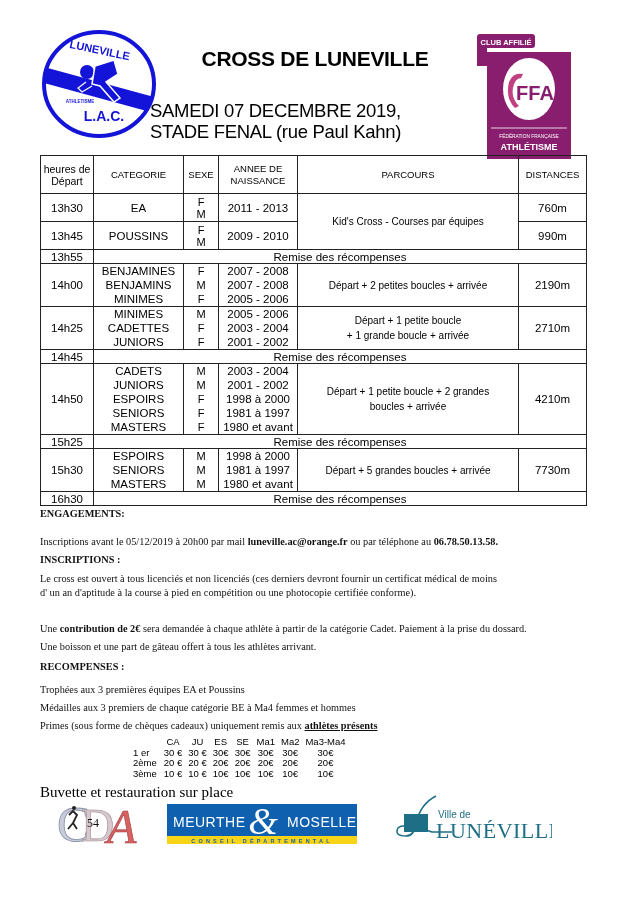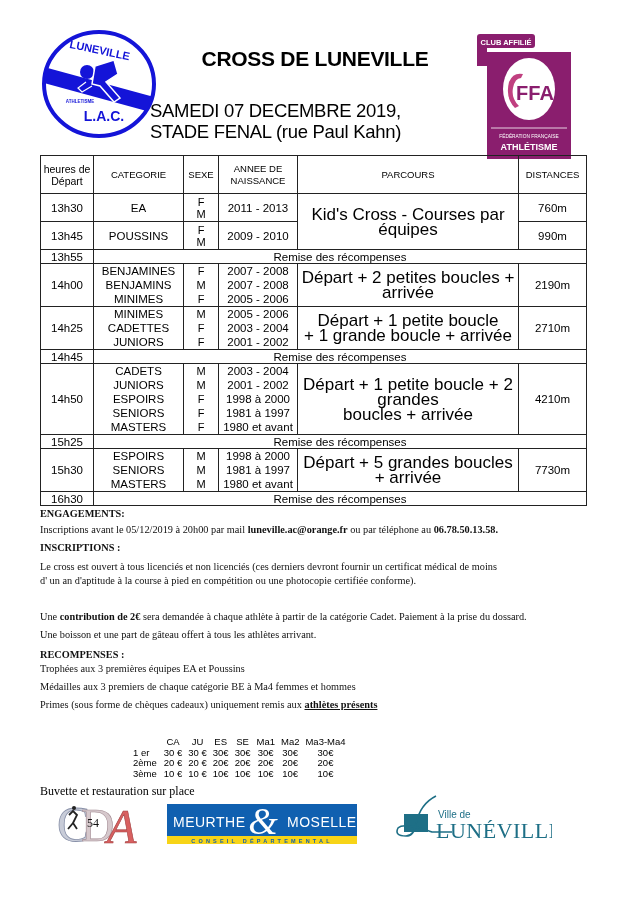--- a/index.html
+++ b/index.html
@@ -18,38 +18,38 @@
   table.schedule { position: absolute; left: 40px; top: 155px; width: 546px; border-collapse: collapse;
                    font-family: "Liberation Sans", sans-serif; font-size: 11.5px; table-layout: fixed; }
   table.schedule td, table.schedule th { border: 1px solid #222; text-align: center; vertical-align: middle;
                    font-weight: normal; padding: 0 2px; }
   table.schedule th { font-size: 9.5px; line-height: 12px; height: 38px; }
   table.schedule .lines { line-height: 14px; }
   table.schedule .lines-sx { line-height: 14px; font-size: 11px; }
   table.schedule tr.pair td { height: 28px; }
   table.schedule tr.pair .sx { line-height: 12px; font-size: 11px; }
   table.schedule tr.rem td { height: 14px; line-height: 12px; }
-  table.schedule .parcours { font-size: 17px; line-height: 15px; }
+  table.schedule .parcours { font-size: 10px; line-height: 15px; }
 
   
   .info { position: absolute; left: 40px; top: 508px; width: 560px;
           font-family: "Liberation Serif", serif; font-size: 10.3px; color: #111; }
-  .info .h { font-weight: bold; margin-bottom: 5px; }
+  .info .h { font-weight: bold; margin-bottom: 17px; }
   .info p { margin-bottom: 6px; line-height: 12px; }
   .info p.tight { margin-bottom: 23px; line-height: 14px; }
   .info b { font-weight: bold; }
   .info u b, .info b u { }
 
   
   table.primes { position: absolute; left: 133px; top: 737px; border-collapse: collapse;
                  font-family: "Liberation Sans", sans-serif; font-size: 9.5px; line-height: 10.5px; }
   table.primes td { padding: 0 3px; text-align: center; white-space: nowrap; }
   table.primes td.rk { text-align: left; padding-left: 0; padding-right: 4px; }
 
-  .buvette { position: absolute; left: 40px; top: 784px; font-family: "Liberation Serif", serif; font-size: 12px; }
+  .buvette { position: absolute; left: 40px; top: 784px; font-family: "Liberation Serif", serif; font-size: 15px; }
 
   .cda-logo { position: absolute; left: 55px; top: 797px; width: 82px; height: 50px; }
   .mm-logo { position: absolute; left: 167px; top: 800px; width: 190px; height: 44px; }
   .lun-logo { position: absolute; left: 392px; top: 794px; width: 160px; height: 50px; }
 </style>
 </head>
 <body>
 
 <svg class="lac-logo" viewBox="0 0 118 112">
   <defs>
@@ -259,21 +259,21 @@
 <div class="info">
   <div class="h">ENGAGEMENTS:</div>
   <p><span>Inscriptions  avant le 05/12/2019 à 20h00 par mail </span><b>luneville.ac@orange.fr</b><span> ou par téléphone au </span><b>06.78.50.13.58.</b></p>
   <div class="h" style="margin-bottom:7px">INSCRIPTIONS :</div>
   <p class="tight">
     <span>Le cross est ouvert à tous licenciés et non licenciés (ces derniers devront fournir un certificat médical de moins</span><br>
     <span>d' un an d'aptitude à la course à pied en compétition ou une photocopie certifiée conforme).</span>
   </p>
   <p><span>Une </span><b>contribution de 2€</b><span> sera demandée à chaque athlète à partir de la catégorie Cadet. Paiement à la prise du dossard.</span></p>
   <p style="margin-bottom:8px">Une boisson et une part de gâteau offert à tous les athlètes arrivant.</p>
-  <div class="h" style="margin-bottom:3px">RECOMPENSES :</div>
+  <div class="h" style="margin-bottom:12px">RECOMPENSES :</div>
   <p>Trophées aux 3 premières équipes EA et Poussins</p>
   <p>Médailles aux 3 premiers de chaque catégorie BE à Ma4 femmes et hommes</p>
   <p><span>Primes (sous forme de chèques cadeaux) uniquement remis aux </span><b><u>athlètes présents</u></b></p>
 </div>
 
 <table class="primes">
   <tbody>
       <tr>
     <td class="rk"></td>
     <td>CA</td>

